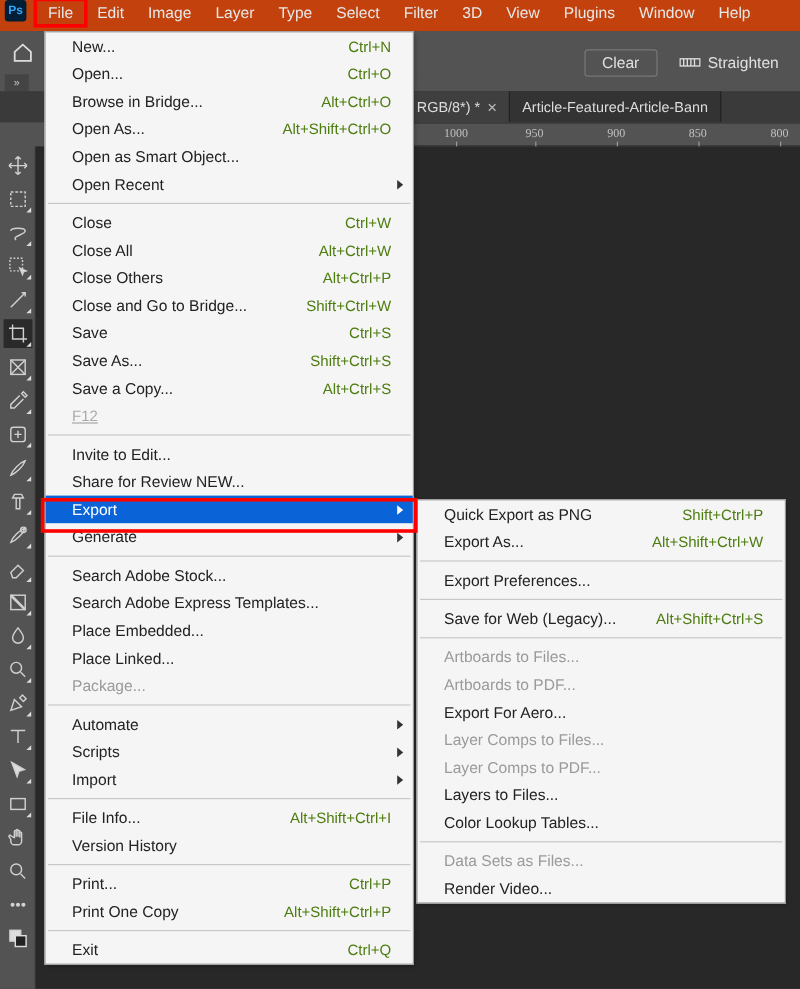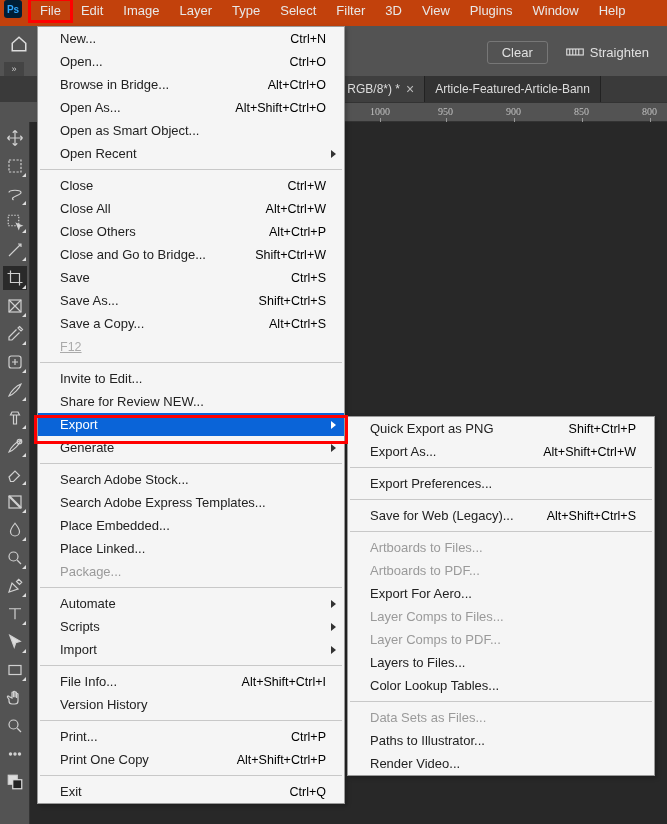--- a/index.html
+++ b/index.html
@@ -195,21 +195,21 @@
     padding: 0 18px 0 22px;
     position: relative;
   }
   .menu-row.hot {
     background: #0a64d8;
     color: #fff;
   }
   .menu-row.hot .arrow { border-left-color: #fff; }
   .menu-row.disabled { color: #9a9a9a; }
   .menu-label { flex: 1; white-space: nowrap; }
-  .menu-shortcut { color: #000000; font-size: 12.5px; }
+  .menu-shortcut { color: #4d7c0f; font-size: 12.5px; }
   .menu-row.disabled .menu-shortcut { color: #aaa; text-decoration: underline; }
   .menu-sep {
     height: 1px;
     margin: 4px 2px;
     background: #c8c8c8;
   }
   .arrow {
     width: 0; height: 0;
     border-top: 4px solid transparent;
     border-bottom: 4px solid transparent;
@@ -606,20 +606,17 @@
       <span class="menu-label">Layers to Files...</span>
     </div>
     <div class="menu-row">
       <span class="menu-label">Color Lookup Tables...</span>
     </div>
     <div class="menu-sep"></div>
     <div class="menu-row disabled">
       <span class="menu-label">Data Sets as Files...</span>
     </div>
     <div class="menu-row">
-      <span class="menu-label">Paths to Illustrator...</span>
-    </div>
-    <div class="menu-row">
       <span class="menu-label">Render Video...</span>
     </div>
   </div>
 
 <div class="redbox-export"></div>
 
 </body></html>

